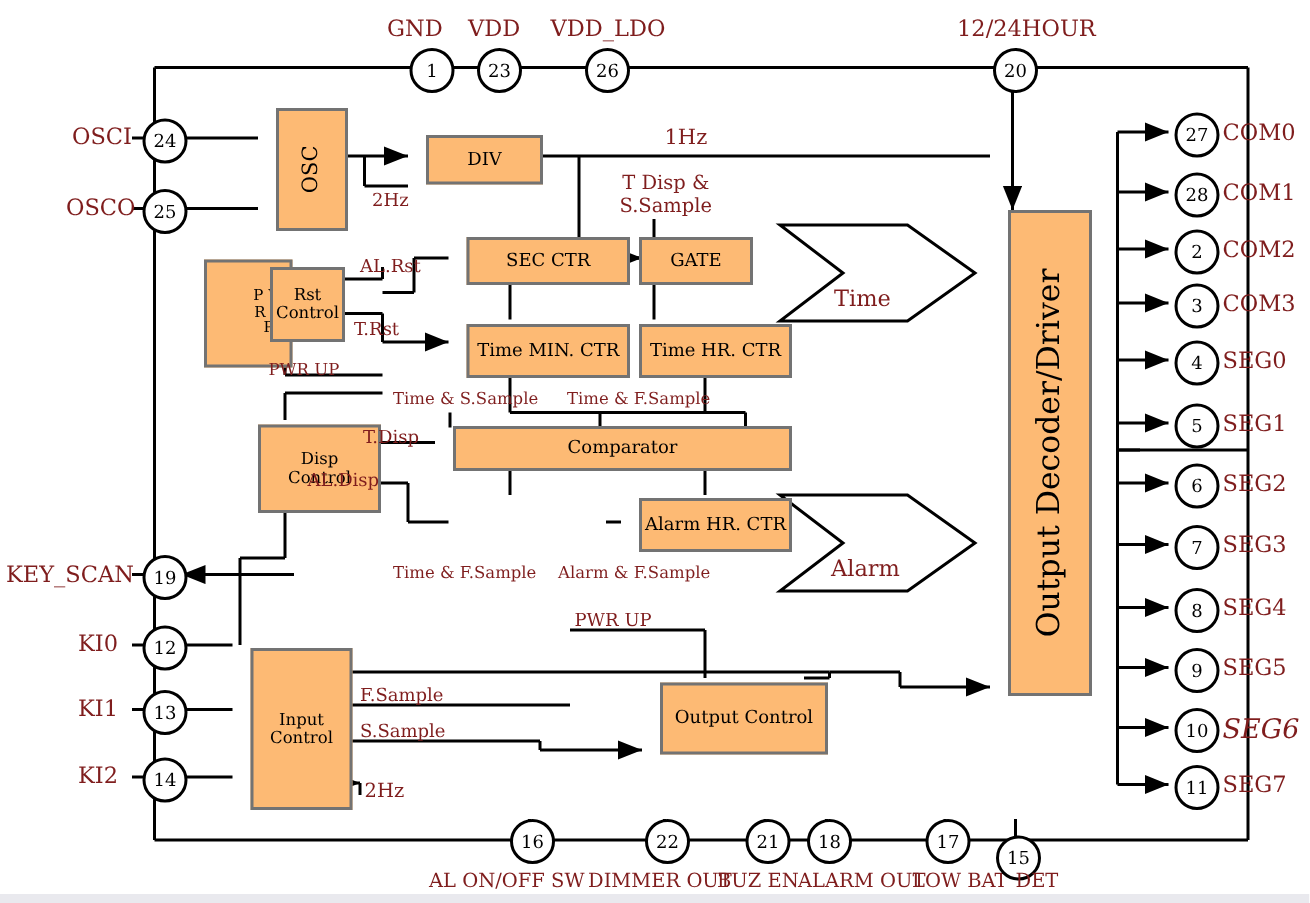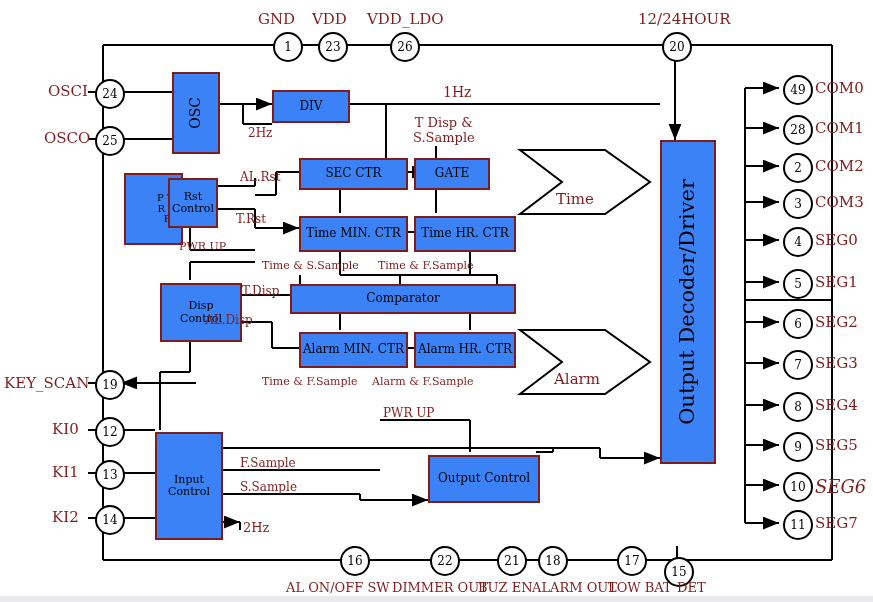--- a/index.html
+++ b/index.html
@@ -1,23 +1,23 @@
 <!DOCTYPE html>
 <html><head>
 <meta charset="utf-8">
 <style>
   html,body{margin:0;padding:0;background:#ffffff;}
   body{width:873px;height:602px;font-family:"DejaVu Serif",serif;overflow:hidden;}
   #root{position:relative;width:873px;height:602px;}
   .lbl{position:absolute;font-family:"DejaVu Serif",serif;color:#7f1d1d;white-space:nowrap;}
   .pin{position:absolute;border:2px solid #000;border-radius:50%;background:#fff;
        display:flex;align-items:center;justify-content:center;font-size:12px;font-family:"DejaVu Serif",serif;}
-  .box{position:absolute;border:2px solid #7f1d1d;background:#3b82f6;
+  .box{position:absolute;border:2px solid #737373;background:#fdba74;
        display:flex;align-items:center;justify-content:center;text-align:center;
-       font-size:12px;font-family:"DejaVu Serif",serif;line-height:1.1;}
+       font-size:12px;font-family:"DejaVu Serif",serif;line-height:1.1;margin-left:12px;}
   svg.ov{position:absolute;left:0;top:0;width:873px;height:602px;pointer-events:none;}
   .bottomstrip{position:absolute;left:0;top:596px;width:873px;height:6px;background:#e9e9ee;}
 </style>
 </head>
 <body>
 
 <div id="root">
 
   <svg class="ov" viewBox="0 0 873 602">
     <defs>
@@ -173,21 +173,21 @@
 
   <div class="pin" style="left:95px;top:417px;width:26px;height:26px;">12</div>
   <div class="lbl" style="left:52px;top:420px;font-size:15px;">KI0</div>
 
   <div class="pin" style="left:95px;top:460px;width:26px;height:26px;">13</div>
   <div class="lbl" style="left:52px;top:463px;font-size:15px;">KI1</div>
 
   <div class="pin" style="left:95px;top:505px;width:26px;height:26px;">14</div>
   <div class="lbl" style="left:52px;top:508px;font-size:15px;">KI2</div>
 
-  <div class="pin" style="left:783px;top:75px;width:26px;height:26px;">49</div>
+  <div class="pin" style="left:783px;top:75px;width:26px;height:26px;">27</div>
   <div class="lbl" style="left:815px;top:79px;font-size:15px;">COM0</div>
 
   <div class="pin" style="left:783px;top:115px;width:26px;height:26px;">28</div>
   <div class="lbl" style="left:815px;top:119px;font-size:15px;">COM1</div>
 
   <div class="pin" style="left:783px;top:153px;width:26px;height:26px;">2</div>
   <div class="lbl" style="left:815px;top:157px;font-size:15px;">COM2</div>
 
   <div class="pin" style="left:783px;top:189px;width:26px;height:26px;">3</div>
   <div class="lbl" style="left:815px;top:193px;font-size:15px;">COM3</div>
@@ -257,21 +257,20 @@
 
   <div class="box" style="left:414px;top:216px;width:98px;height:32px;">Time HR. CTR</div>
 
   <div class="box" style="left:160px;top:283px;width:78px;height:55px;">
     <span style="white-space:pre-line;font-size:11px;">Disp
 Control</span>
   </div>
 
   <div class="box" style="left:290px;top:284px;width:222px;height:26px;">Comparator</div>
 
-  <div class="box" style="left:299px;top:332px;width:105px;height:32px;">Alarm MIN. CTR</div>
 
   <div class="box" style="left:414px;top:332px;width:98px;height:32px;">Alarm HR. CTR</div>
 
   <div class="box" style="left:155px;top:432px;width:64px;height:104px;">
     <span style="white-space:pre-line;font-size:11px;">Input
 Control</span>
   </div>
 
   <div class="box" style="left:428px;top:455px;width:108px;height:44px;">Output Control</div>
 

